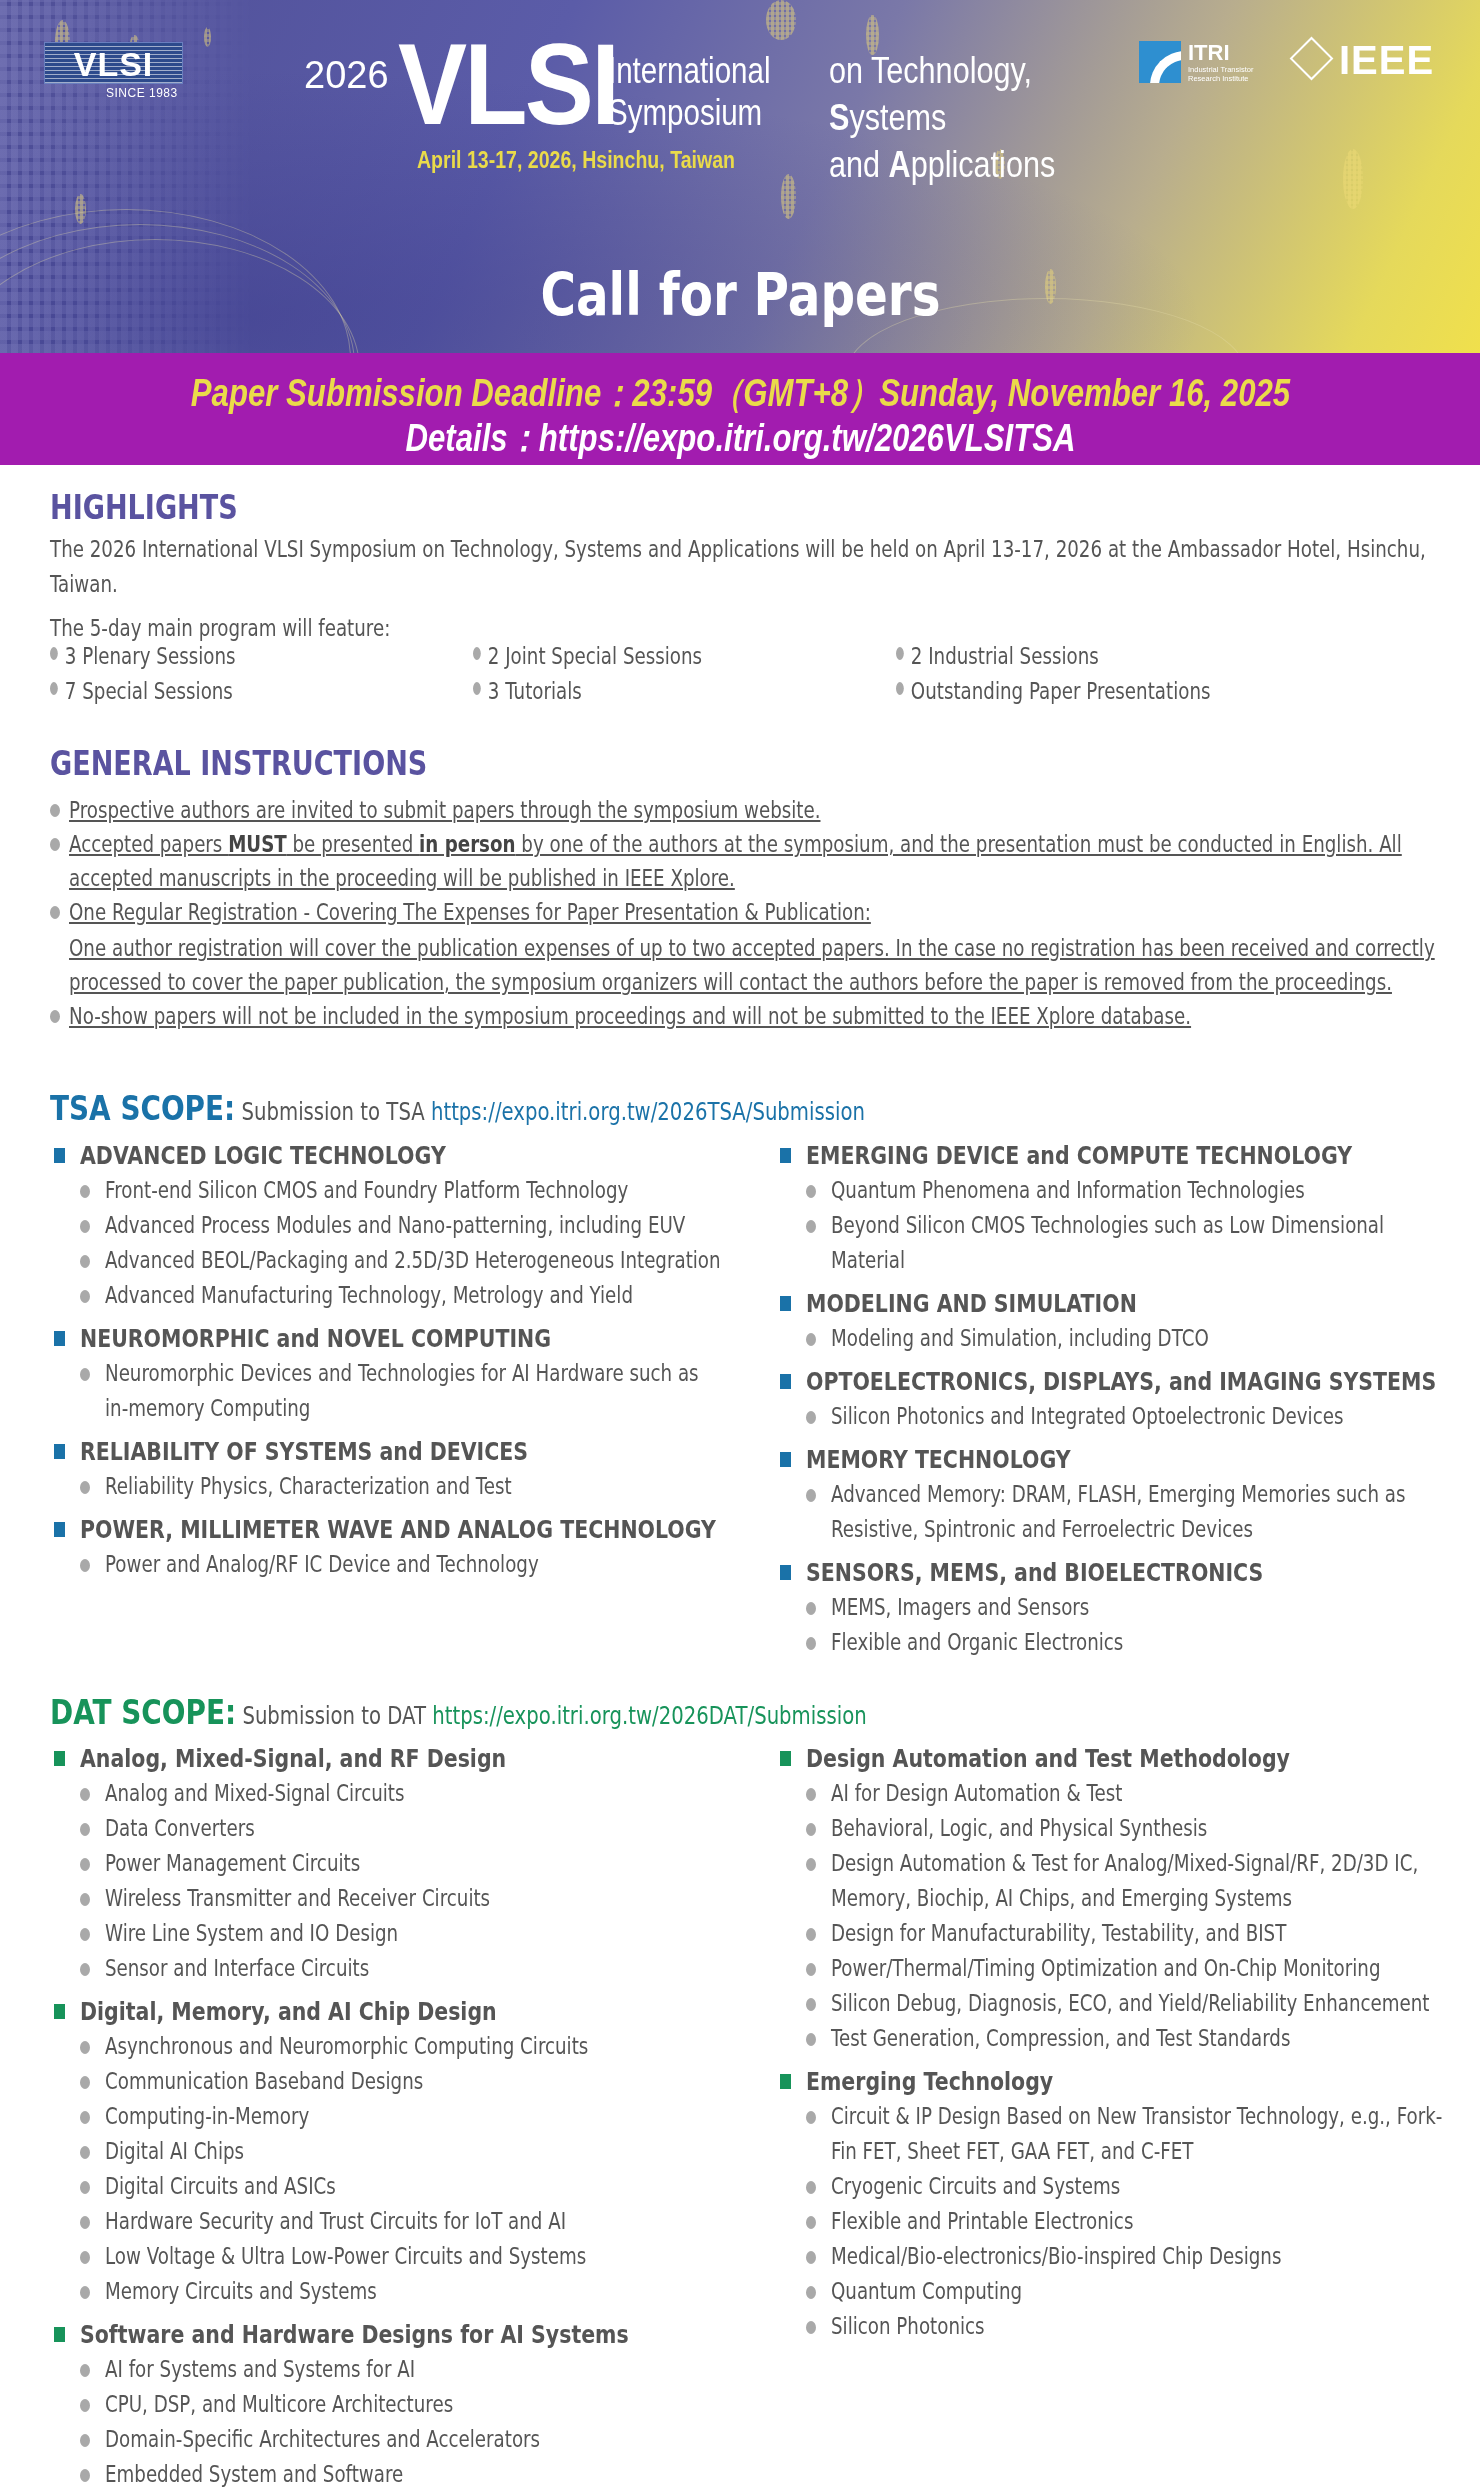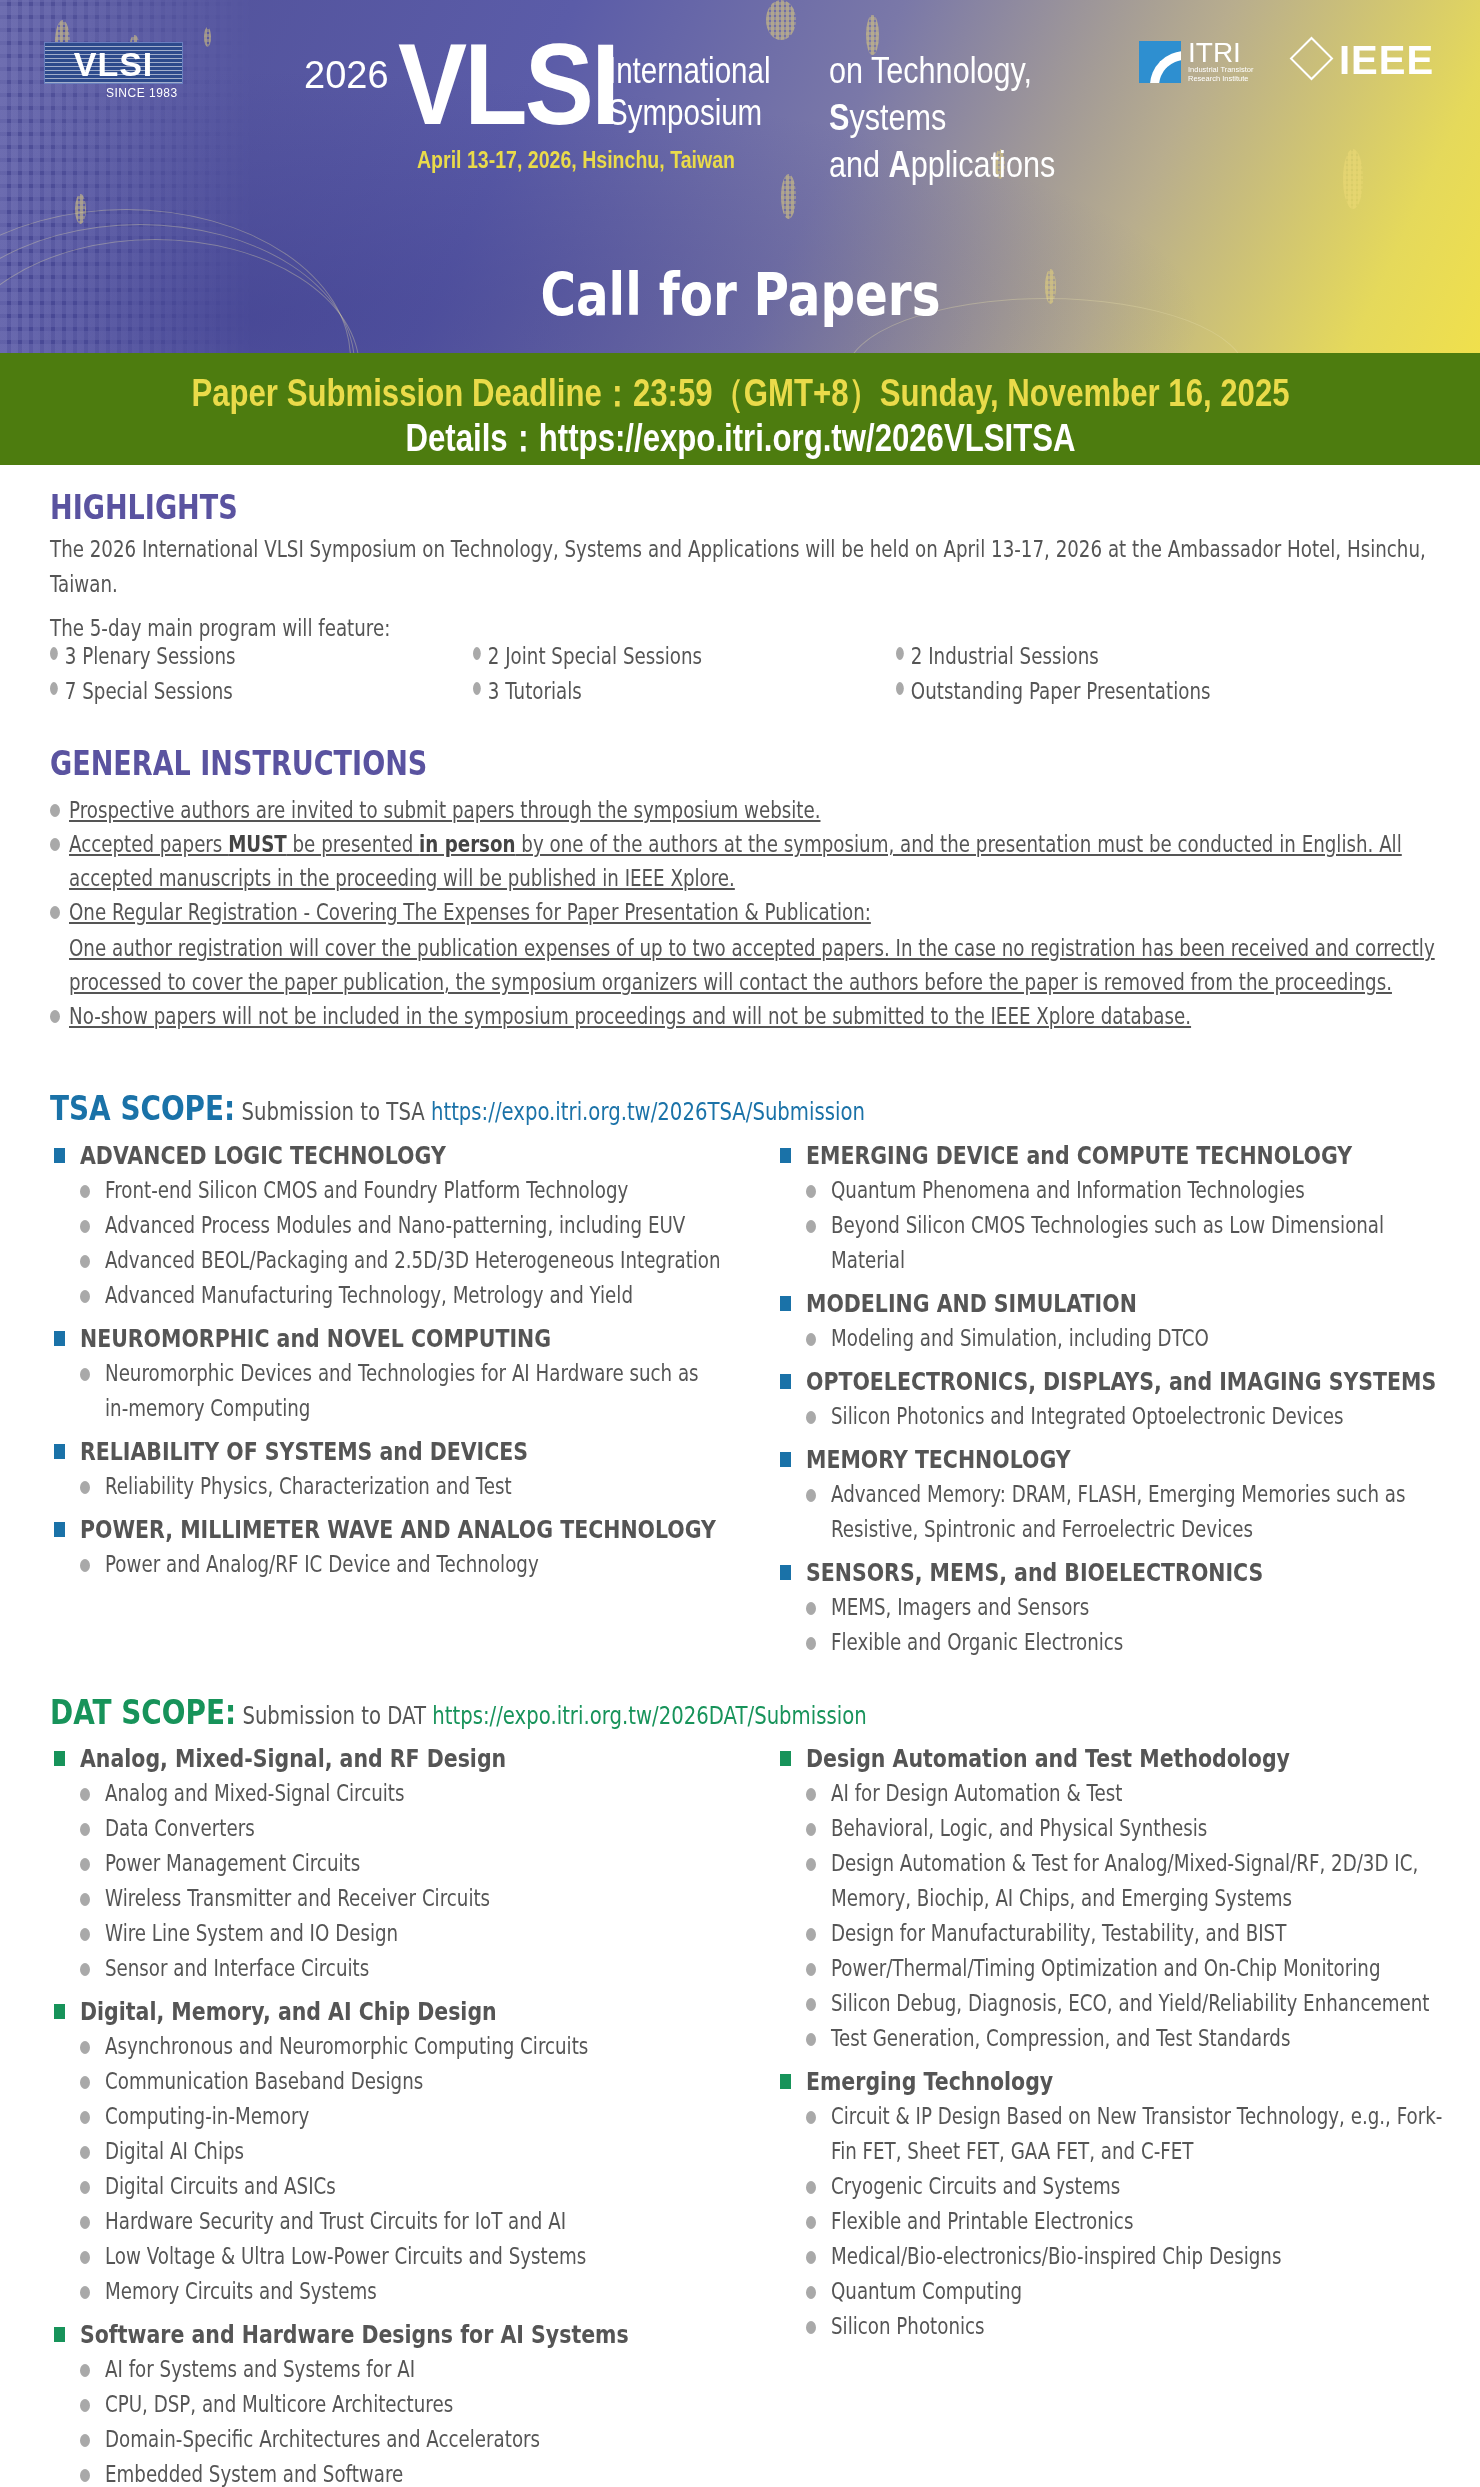--- a/index.html
+++ b/index.html
@@ -28,29 +28,29 @@
   .year { position: absolute; left: 304px; top: 54px; color: #fff; font-size: 38px; font-family: "Liberation Sans", sans-serif; }
   .big-vlsi { position: absolute; left: 398px; top: 35px; color: #fff; font-size: 115px; font-weight: bold; line-height: 99px; letter-spacing: -3px; font-family: "Liberation Sans", sans-serif; transform: scaleX(0.9); transform-origin: left top; }
   .intl { position: absolute; left: 608px; top: 50px; color: #fff; font-size: 36px; line-height: 42px; font-family: "Liberation Sans Narrow", "Liberation Sans", sans-serif; transform: scaleX(0.82); transform-origin: left top; }
   .dates { position: absolute; left: 417px; top: 147px; color: #eadb4a; font-size: 23px; font-weight: bold; font-family: "Liberation Sans", sans-serif; transform: scaleX(0.85); transform-origin: left top; white-space: nowrap; }
   .tsa-title { position: absolute; left: 829px; top: 47px; color: #fff; font-size: 36px; line-height: 47px; transform: scaleX(0.85); transform-origin: left top; white-space: nowrap; }
   .tsa-title b { font-weight: bold; }
 
   .itri-logo { position: absolute; left: 1139px; top: 41px; width: 42px; height: 42px; background: #2e8fd0; overflow: hidden; }
   .itri-logo::after { content: ""; position: absolute; left: 11px; top: 10px; width: 50px; height: 50px; border: 9px solid #fff; border-right: none; border-bottom: none; border-radius: 35px 0 0 0; }
   .itri-text { position: absolute; left: 1188px; top: 40px; color: #fff; }
-  .itri-text .t1 { font-size: 28px; font-weight: normal; line-height: 25px; }
+  .itri-text .t1 { font-size: 22px; font-weight: bold; line-height: 25px; }
   .itri-text .t2 { font-size: 7.5px; line-height: 9px; }
   .ieee-logo { position: absolute; left: 1296px; top: 40px; color: #fff; }
   .ieee-diamond { position: absolute; left: 0; top: 3px; width: 31px; height: 31px; transform: rotate(45deg); border: 2px solid #fff; box-sizing: border-box; }
   .ieee-text { position: absolute; left: 43px; top: 0; font-size: 40px; font-weight: bold; line-height: 40px; letter-spacing: 1px; }
 
   .cfp { position: absolute; left: 0; width: 1481px; top: 260px; text-align: center; color: #fff; font-size: 59px; font-weight: bold; font-family: "DejaVu Sans", sans-serif; transform: scaleX(0.82); transform-origin: center top; }
 
-  .deadline-band { position: absolute; left: 0; top: 353px; width: 1481px; height: 112px; background: #4d7c0f; }
+  .deadline-band { position: absolute; left: 0; top: 353px; width: 1481px; height: 112px; background: #a21caf; font-style: italic; }
   .deadline { position: absolute; left: 0; width: 1481px; top: 15px; text-align: center; color: #eadb4a; font-size: 38px; font-weight: bold; transform: scaleX(0.82); transform-origin: center top; white-space: nowrap; }
   .details { position: absolute; left: 0; width: 1481px; top: 60px; text-align: center; color: #fff; font-size: 38px; font-weight: bold; transform: scaleX(0.82); transform-origin: center top; white-space: nowrap; }
 
   
   .section-title { position: absolute; left: 50px; font-weight: bold; font-family: "DejaVu Sans", sans-serif; transform: scaleX(0.82); transform-origin: left top; white-space: nowrap; }
   .purple { color: #5a53a0; font-size: 33px; }
   .para { position: absolute; left: 50px; width: 1383px; color: #555; font-size: 23.4px; line-height: 35px; font-family: "DejaVu Sans", sans-serif; }
   .narrow { transform: scaleX(0.78); transform-origin: left top; width: 1771px; }
   .hl-grid { position: absolute; left: 50px; top: 642px; width: 1393px; }
   .hl-item { position: absolute; font-size: 23.4px; color: #555; white-space: nowrap; font-family: "DejaVu Sans", sans-serif; transform: scaleX(0.78); transform-origin: left top; }

